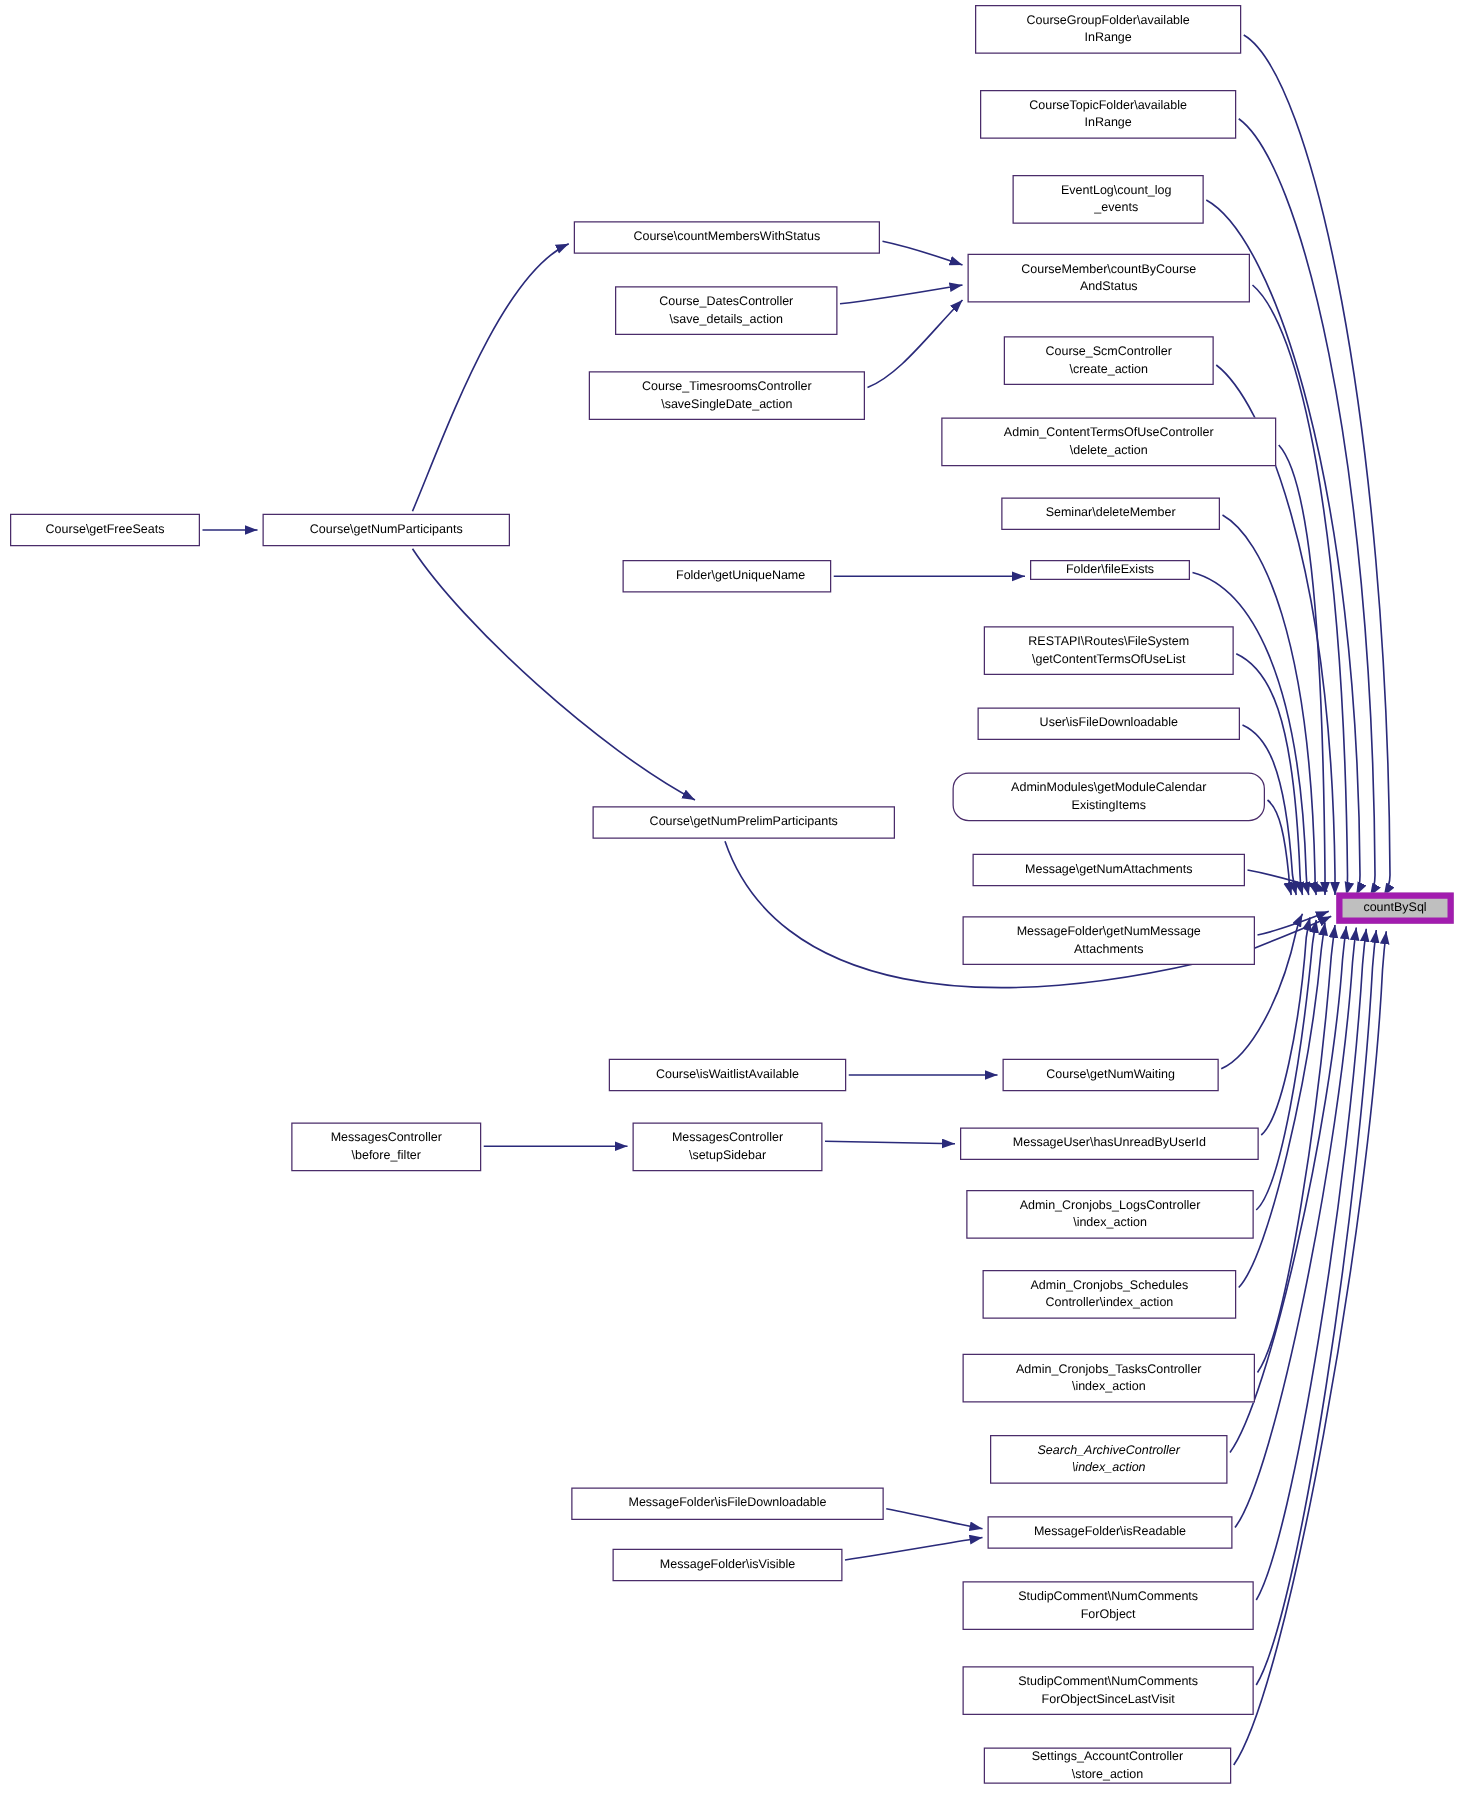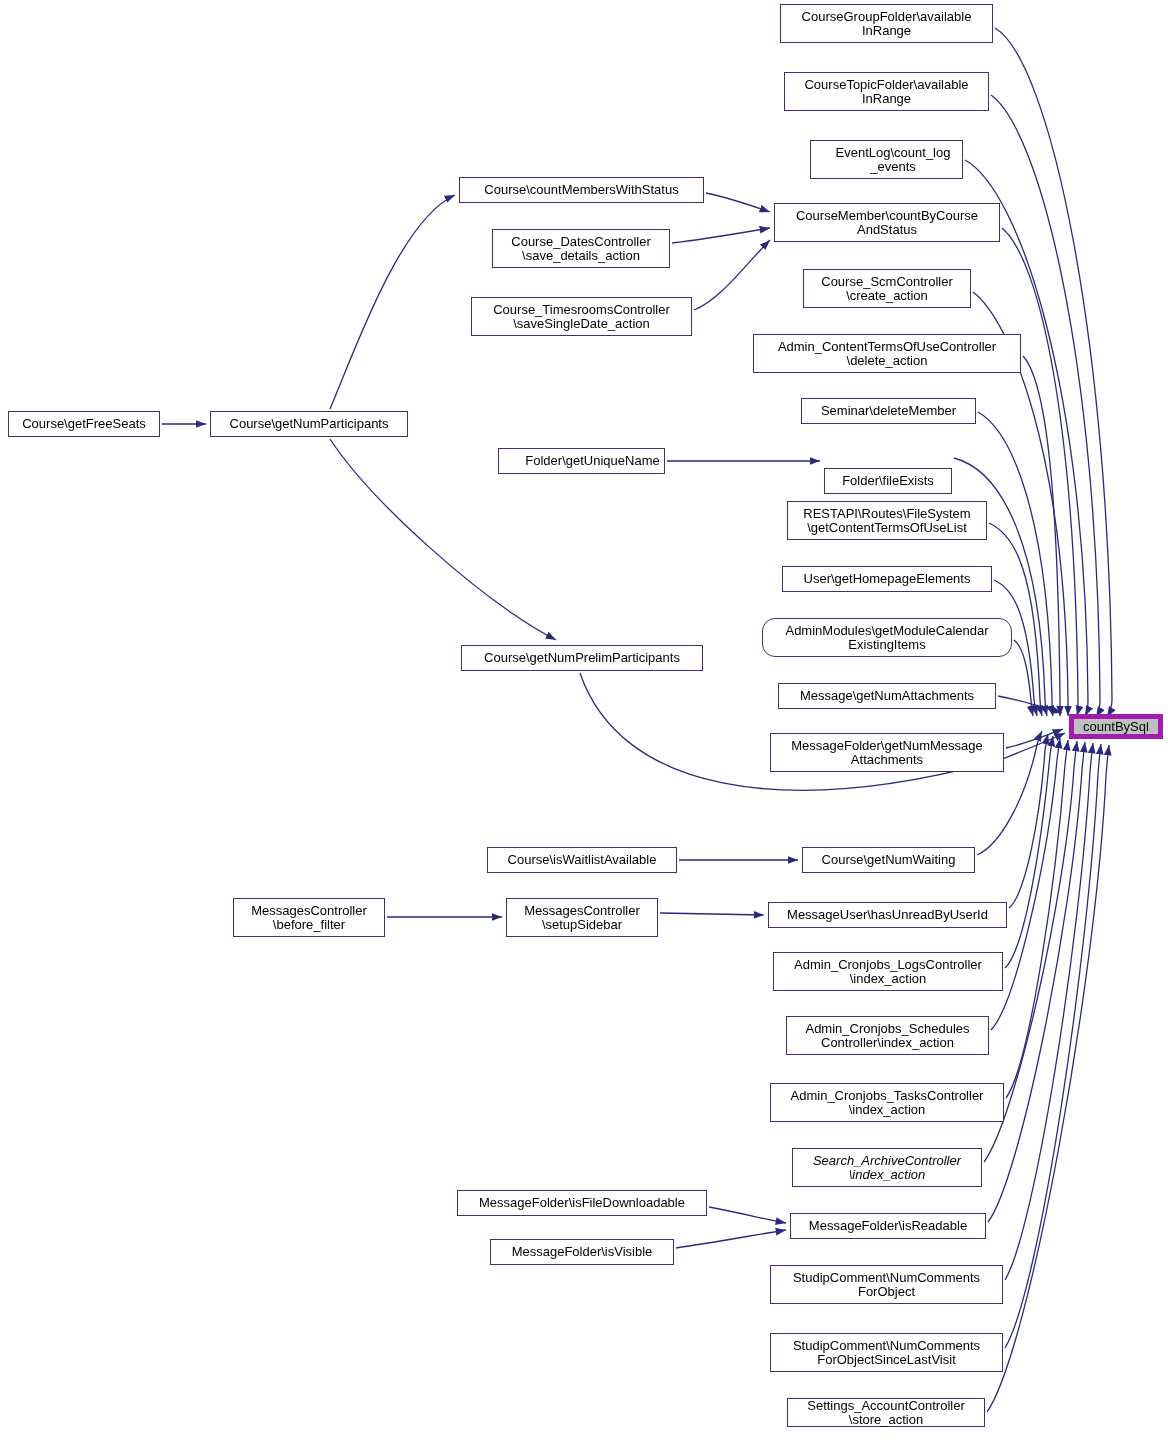--- a/index.html
+++ b/index.html
@@ -21,21 +21,21 @@
     width: 1168px;
     height: 1444px;
     pointer-events: none;
   }
   .node {
     position: absolute;
     box-sizing: border-box;
     border: 1px solid #4a2c6a;
     background: #ffffff;
     color: #000000;
-    font-size: 13px;
+    font-size: 10px;
     line-height: 14px;
     text-align: center;
     display: flex;
     align-items: center;
     justify-content: center;
     white-space: pre-line;
     padding: 1px 3px;
   }
   .node.target {
     background: #bfbfbf;
@@ -92,21 +92,21 @@
       </g>
   </svg>
   <div id="node-layer">
       <div class="node" style="left: 8px; top: 411px; width: 152px; height: 26px;">Course\getFreeSeats</div>
       <div class="node" style="left: 210px; top: 411px; width: 198px; height: 26px;">Course\getNumParticipants</div>
       <div class="node" style="left: 459px; top: 177px; width: 245px; height: 26px;">Course\countMembersWithStatus</div>
       <div class="node" style="left: 492px; top: 229px; width: 178px; height: 39px;">Course_DatesController
 \save_details_action</div>
       <div class="node" style="left: 471px; top: 297px; width: 221px; height: 39px;">Course_TimesroomsController
 \saveSingleDate_action</div>
-      <div class="node" style="left: 461px; top: 645px; width: 242px; height: 26px;">Course\getNumPrelimParticipants</div>
+      <div class="node" style="left: 474px; top: 645px; width: 242px; height: 26px;">Course\getNumPrelimParticipants</div>
       <div class="node" style="left: 498px; top: 448px; width: 167px; height: 26px; padding-left: 25px;">Folder\getUniqueName</div>
       <div class="node" style="left: 487px; top: 847px; width: 190px; height: 26px;">Course\isWaitlistAvailable</div>
       <div class="node" style="left: 233px; top: 898px; width: 152px; height: 39px;">MessagesController
 \before_filter</div>
       <div class="node" style="left: 506px; top: 898px; width: 152px; height: 39px;">MessagesController
 \setupSidebar</div>
       <div class="node" style="left: 457px; top: 1190px; width: 250px; height: 26px;">MessageFolder\isFileDownloadable</div>
       <div class="node" style="left: 490px; top: 1239px; width: 184px; height: 26px;">MessageFolder\isVisible</div>
       <div class="node" style="left: 780px; top: 4px; width: 213px; height: 39px;">CourseGroupFolder\available
 InRange</div>
@@ -114,24 +114,24 @@
 InRange</div>
       <div class="node" style="left: 810px; top: 140px; width: 153px; height: 39px; padding-left: 16px;">EventLog\count_log
 _events</div>
       <div class="node" style="left: 774px; top: 203px; width: 226px; height: 39px;">CourseMember\countByCourse
 AndStatus</div>
       <div class="node" style="left: 803px; top: 269px; width: 168px; height: 39px;">Course_ScmController
 \create_action</div>
       <div class="node" style="left: 753px; top: 334px; width: 268px; height: 39px;">Admin_ContentTermsOfUseController
 \delete_action</div>
       <div class="node" style="left: 801px; top: 398px; width: 175px; height: 26px;">Seminar\deleteMember</div>
-      <div class="node" style="left: 824px; top: 468px; width: 128px; height: 26px;">Folder\fileExists</div>
+      <div class="node" style="left: 824px; top: 448px; width: 128px; height: 16px;">Folder\fileExists</div>
       <div class="node" style="left: 787px; top: 501px; width: 200px; height: 39px;">RESTAPI\Routes\FileSystem
 \getContentTermsOfUseList</div>
-      <div class="node" style="left: 782px; top: 566px; width: 210px; height: 26px;">User\getHomepageElements</div>
+      <div class="node" style="left: 782px; top: 566px; width: 210px; height: 26px;">User\isFileDownloadable</div>
       <div class="node" style="left: 762px; top: 618px; width: 250px; height: 39px; border-radius: 13px;">AdminModules\getModuleCalendar
 ExistingItems</div>
       <div class="node" style="left: 778px; top: 683px; width: 218px; height: 26px;">Message\getNumAttachments</div>
       <div class="node" style="left: 770px; top: 733px; width: 234px; height: 39px;">MessageFolder\getNumMessage
 Attachments</div>
       <div class="node" style="left: 802px; top: 847px; width: 173px; height: 26px;">Course\getNumWaiting</div>
       <div class="node" style="left: 768px; top: 902px; width: 239px; height: 26px;">MessageUser\hasUnreadByUserId</div>
       <div class="node" style="left: 773px; top: 952px; width: 230px; height: 39px;">Admin_Cronjobs_LogsController
 \index_action</div>
       <div class="node" style="left: 786px; top: 1016px; width: 203px; height: 39px;">Admin_Cronjobs_Schedules

